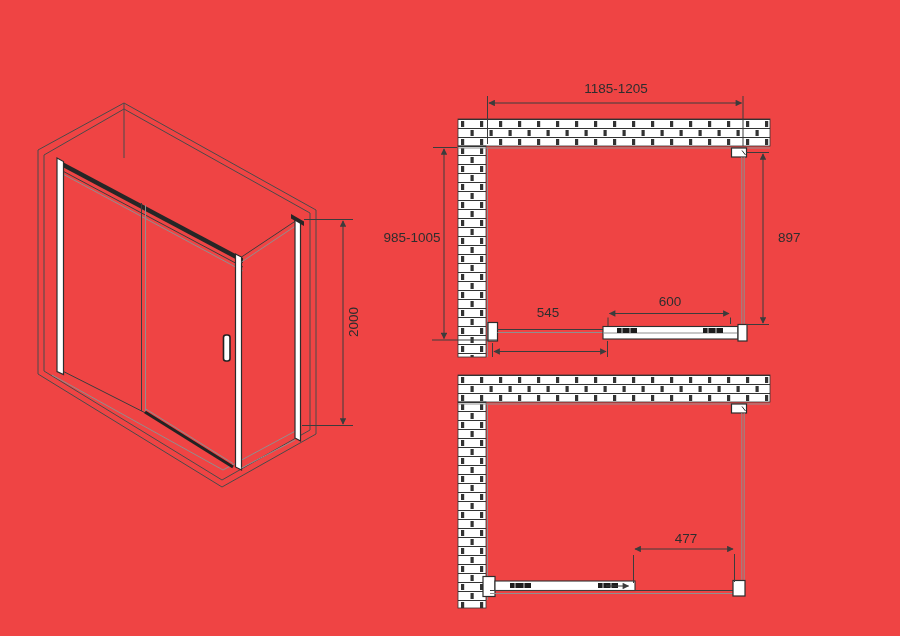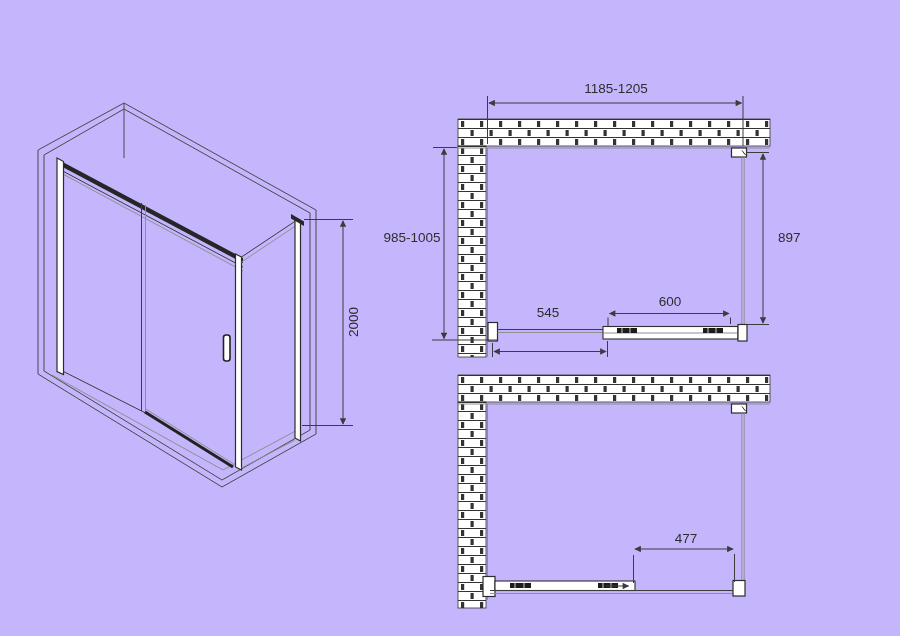--- a/index.html
+++ b/index.html
@@ -1,16 +1,16 @@
 <!DOCTYPE html>
 <html><head>
 <meta charset="utf-8">
 <style>
   html,body{margin:0;padding:0;background:#ffffff;}
-  .canvas{position:relative;width:900px;height:636px;background:#c4b5fd;overflow:hidden;
+  .canvas{position:relative;width:900px;height:636px;background:#ef4444;overflow:hidden;
           font-family:"Liberation Sans", sans-serif;}
   svg text{font-family:"Liberation Sans", sans-serif;font-size:13.5px;fill:#2e2e2e;}
   .thin{stroke:#3c3c3c;stroke-width:1;fill:none;}
   .wire{stroke:#4a4a4a;stroke-width:1;fill:none;}
   .gray{stroke:#8f8f8f;stroke-width:1;fill:none;}
   .dim{stroke:#3c3c3c;stroke-width:1;fill:none;}
   .profile{fill:#ffffff;stroke:#2c2c2c;stroke-width:1.2;}
 </style>
 </head>
 <body>

